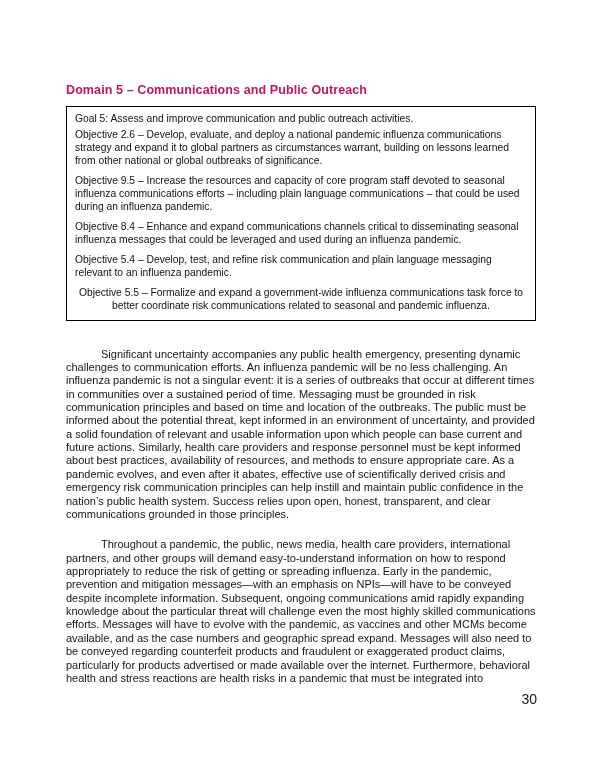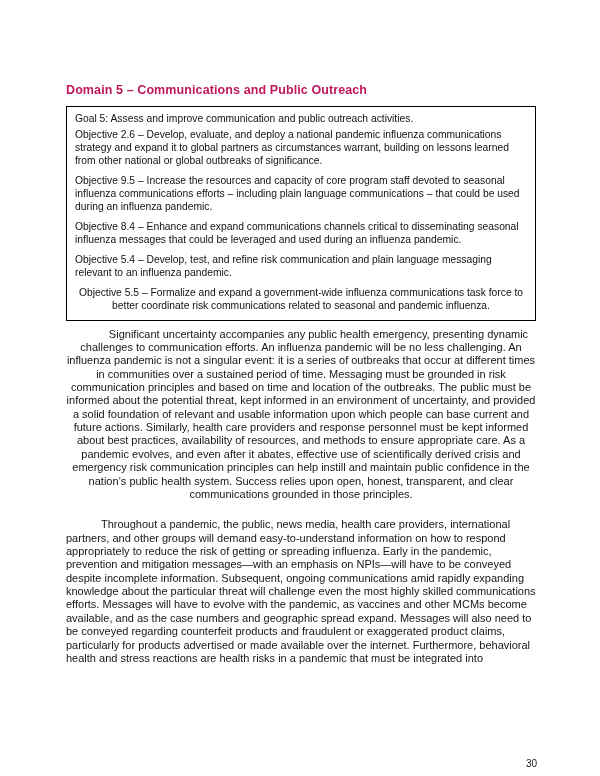--- a/index.html
+++ b/index.html
@@ -49,28 +49,27 @@
   }
   .body-para {
     font-size: 11px;
     line-height: 1.215;
     text-indent: 35px;
     margin: 0;
     margin-top: 17px;
     color: #161616;
   }
   .body-para.first {
-    margin-top: 7px;
-    text-align: center;
+    margin-top: 27px;
   }
   .page-number {
     position: absolute;
     right: 63px;
-    top: 758px;
-    font-size: 10px;
+    top: 691px;
+    font-size: 14px;
     color: #161616;
   }
 </style>
 </head>
 <body>
 
 <div class="page-content">
 
   <div class="heading" style="color: #be185d;">Domain 5 – Communications and Public Outreach</div>
 

